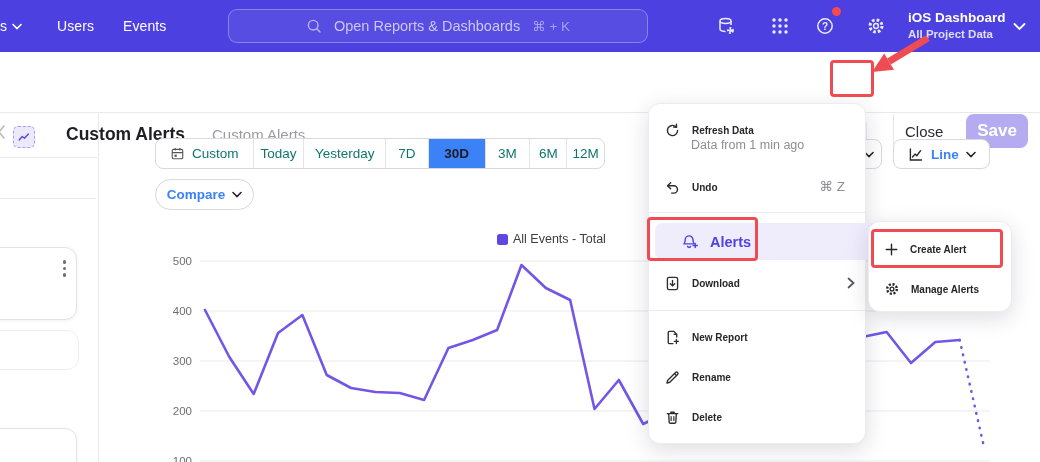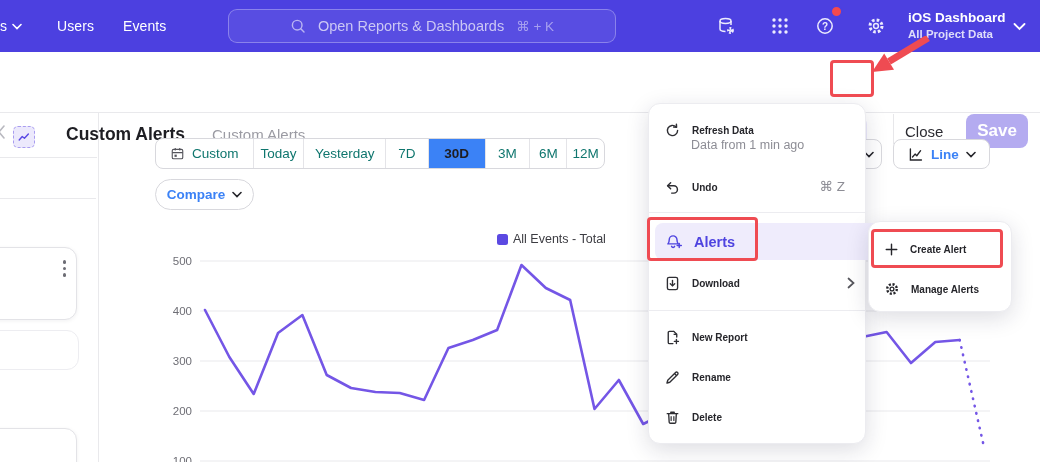--- a/index.html
+++ b/index.html
@@ -6,21 +6,21 @@
   body{width:1040px;height:462px;overflow:hidden;position:relative;background:#fff;
        font-family:"Liberation Sans",sans-serif;-webkit-font-smoothing:antialiased}
   .abs{position:absolute}
 
   
   .topbar{position:absolute;left:0;top:0;width:1040px;height:52px;background:#4c40e0;z-index:3}
   .tb-item{position:absolute;top:0;height:52px;display:flex;align-items:center;color:#fff;
            font-size:14px;font-weight:500;letter-spacing:.1px;cursor:pointer}
   .tb-partial{left:0;gap:5px;color:#fff}
   .tb-users{left:57px}.tb-events{left:123px}
-  .searchbar{position:absolute;left:228px;top:9px;width:388px;height:34px;border-radius:9px;
+  .searchbar{position:absolute;left:228px;top:9px;width:420px;height:34px;border-radius:9px;
              background:rgba(255,255,255,.07);border:1px solid rgba(255,255,255,.30);
              display:flex;align-items:center;justify-content:center;gap:12px;box-sizing:border-box;cursor:text}
   .searchbar .ph{color:#cbc7f4;font-size:14.5px}
   .searchbar .kbd{color:#a7a0ef;font-size:13.5px}
   .tb-icon{position:absolute;top:16px;width:20px;height:20px;cursor:pointer}
   .helpdot{position:absolute;left:830px;top:5px;width:9px;height:9px;border-radius:50%;
            background:#f5494d;border:2px solid #4c40e0;box-sizing:content-box}
   .project{position:absolute;left:908px;top:8px;color:#fff;cursor:pointer}
   .project .p1{font-size:13.5px;font-weight:700;line-height:19px}
   .project .p2{font-size:11.5px;font-weight:700;color:rgba(255,255,255,.82);line-height:15px}
@@ -89,21 +89,21 @@
   
   .menu{position:absolute;left:648px;top:103px;width:218px;height:341px;background:#fff;
         border:1px solid #ececf0;border-radius:12px;box-shadow:0 6px 22px rgba(25,25,60,.15);
         box-sizing:border-box;z-index:10}
   .menu-row{position:absolute;left:15px;display:flex;align-items:center;gap:11px;height:26px;cursor:pointer}
   .menu-row .ml{font-size:10px;font-weight:600;color:#26262b}
   .m-sub{position:absolute;left:42px;top:34px;font-size:12.5px;color:#8d8d95}
   .m-shortcut{position:absolute;right:20px;top:74px;font-size:13.5px;color:#8d8d95}
   .m-div{position:absolute;left:0;width:100%;height:1px;background:#ececf0}
   .alerts-row{position:absolute;left:6px;top:119px;width:242px;height:37px;background:#efecfc;
-              border-radius:8px;display:flex;align-items:center;gap:11px;padding-left:10px;
+              border-radius:8px;display:flex;align-items:center;gap:11px;padding-left:26px;
               box-sizing:border-box;cursor:pointer}
   .alerts-row .ml{font-size:14.5px;font-weight:600;color:#4f44e0}
   .row-chev{position:absolute;right:12px}
 
   
   .submenu{position:absolute;left:868px;top:221px;width:144px;height:91px;background:#fff;
            border:1px solid #ececf0;border-radius:12px;box-shadow:0 6px 22px rgba(25,25,60,.15);
            box-sizing:border-box;z-index:11}
   .submenu .menu-row{left:15px}
 

